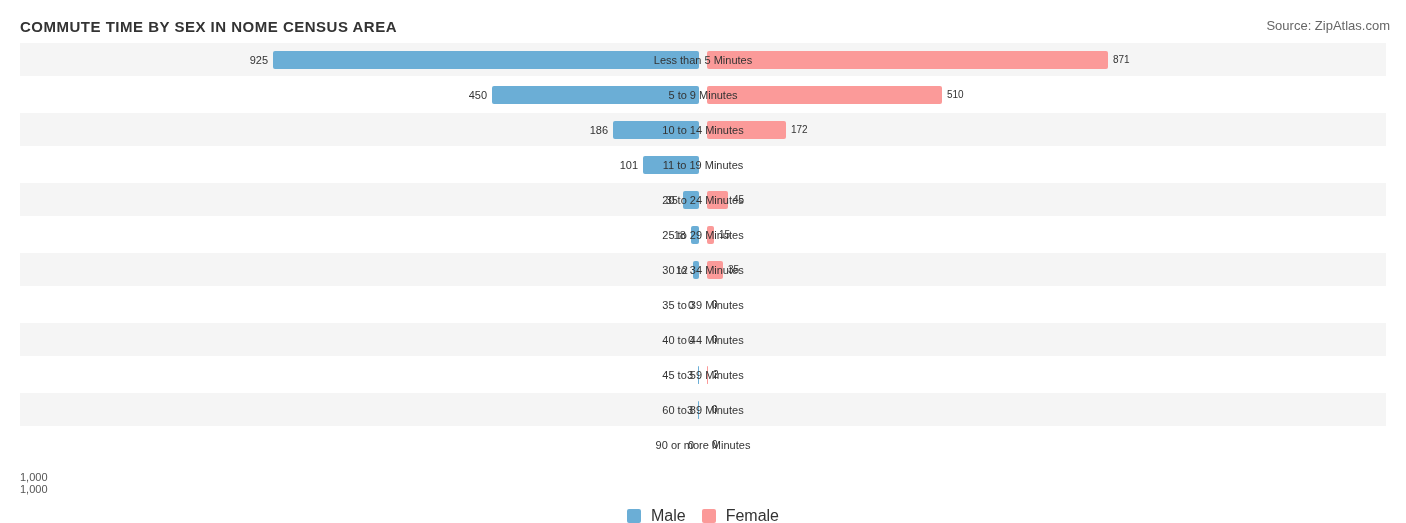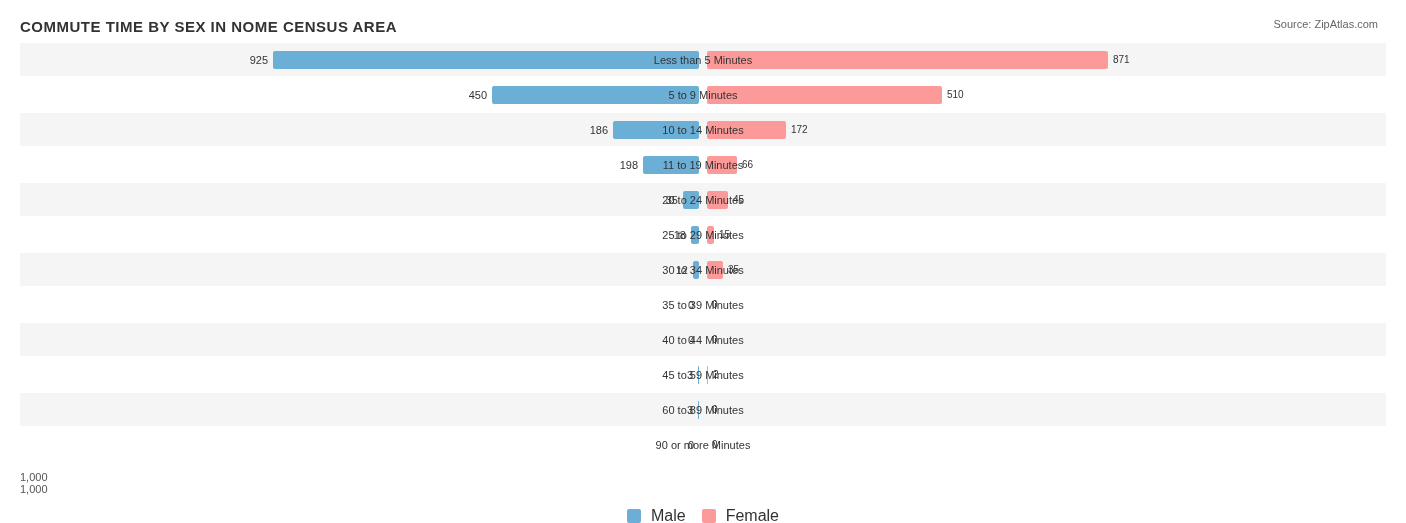--- a/index.html
+++ b/index.html
@@ -20,22 +20,22 @@
       font-size: 15px;
       font-weight: bold;
       text-transform: uppercase;
       color: #333;
       margin-bottom: 8px;
       letter-spacing: 0.5px;
     }
     .source-text {
       position: absolute;
       top: 18px;
-      right: 28px;
-      font-size: 11px;
+      right: 16px;
+      font-size: 13px;
       color: #666;
     }
     .bars-area {
       width: 100%;
       position: relative;
     }
     .bar-row {
       display: flex;
       align-items: center;
       height: 33px;
@@ -170,28 +170,24 @@
         <div class="bar-male" style="width:86px;"></div>
       </div>
       <div class="label-center">10 to 14 Minutes</div>
       <div class="right-side">
         <div class="bar-female" style="width:79px;"></div>
         <span class="val-right">172</span>
       </div>
     </div>
       <div class="bar-row">
       <div class="left-side">
-        <span class="val-left">198</span>
+        <span class="val-left">101</span>
         <div class="bar-male" style="width:56px;"></div>
       </div>
       <div class="label-center">11 to 19 Minutes</div>
-      <div class="right-side">
-        <div class="bar-female" style="width:30px;"></div>
-        <span class="val-right">66</span>
-      </div>
     </div>
       <div class="bar-row">
       <div class="left-side">
         <span class="val-left">35</span>
         <div class="bar-male" style="width:16px;"></div>
       </div>
       <div class="label-center">20 to 24 Minutes</div>
       <div class="right-side">
         <div class="bar-female" style="width:21px;"></div>
         <span class="val-right">45</span>

